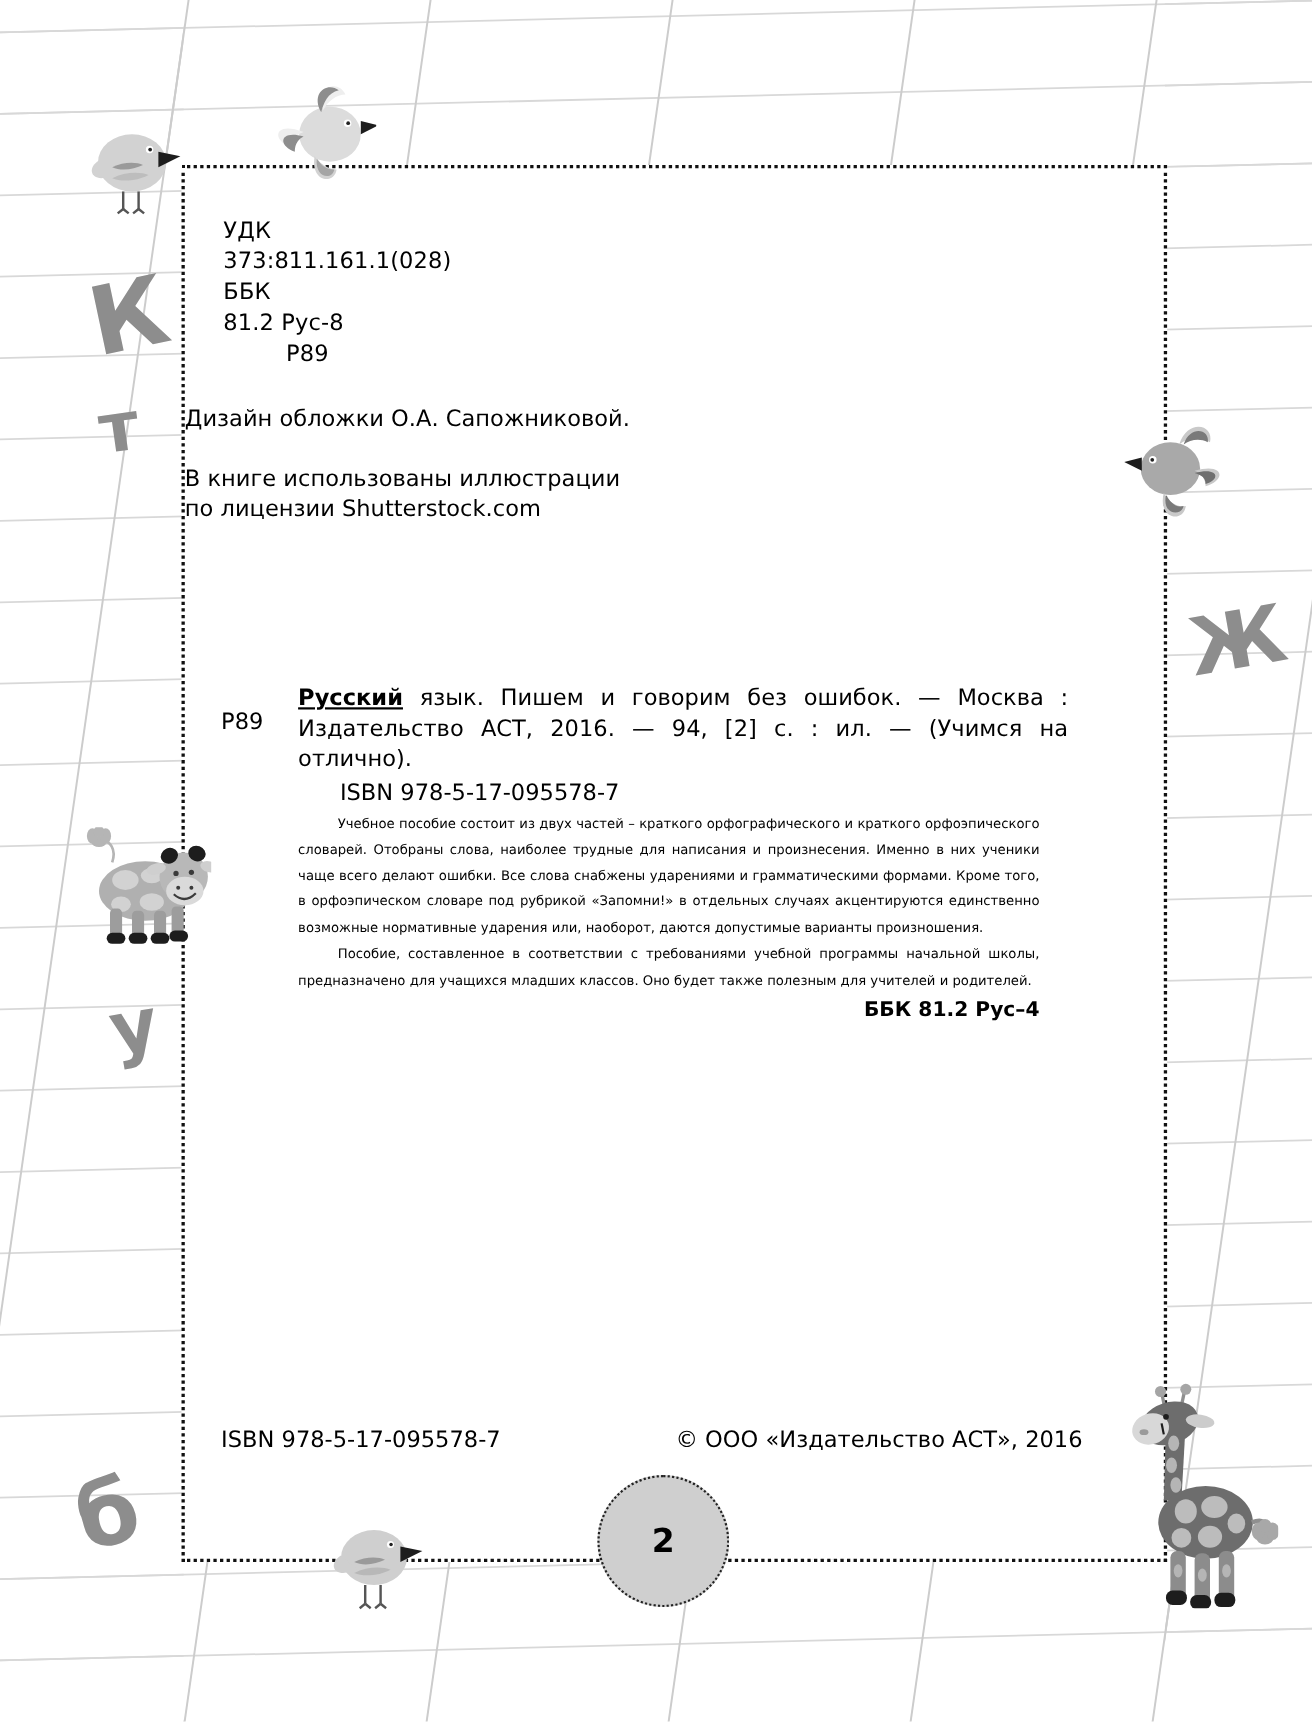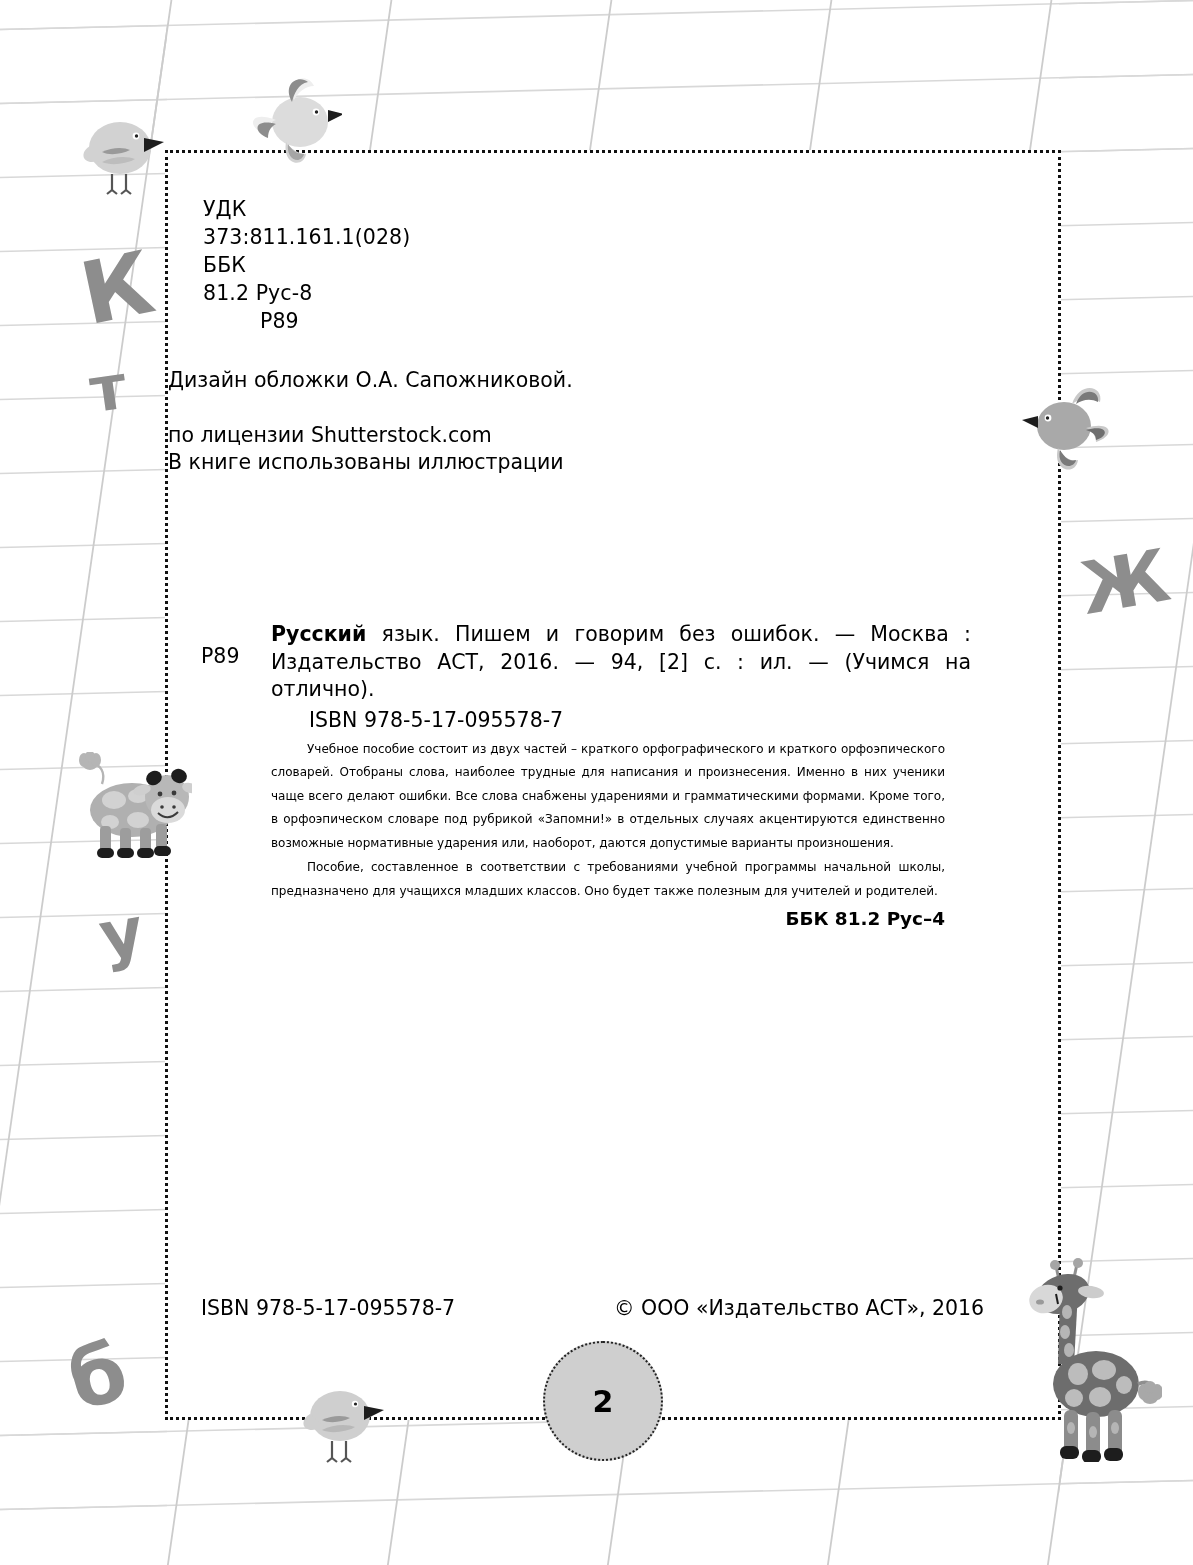--- a/index.html
+++ b/index.html
@@ -49,21 +49,21 @@
   }
   .biblio-code{
     position:absolute;left:0;top:23px;
     font-size:20.5px;color:#000;
   }
   .biblio-desc{
     margin-left:70px;
     font-size:20.5px;line-height:27.5px;color:#000;
     text-align:justify;
   }
-  .biblio-desc b{font-weight:bold;}
+  .biblio-desc b{font-weight:bold;text-decoration:underline;}
   .isbn-line{
     margin-left:70px;margin-top:4px;
     font-size:20.5px;color:#000;
     padding-left:38px;
   }
   .annot{
     margin-left:70px;margin-top:6px;
     width:674px;
     font-size:12px;line-height:23.6px;color:#000;
     text-align:justify;
@@ -348,22 +348,22 @@
       <div class="udk-row">
         <span class="udk-lbl">ББК</span>
         <span class="udk-val">81.2 Рус-8</span>
       </div>
       <div class="udk-indent">Р89</div>
     </div>
 
     <div class="cover-credits">
       <div class="l1">Дизайн обложки О.А. Сапожниковой.</div>
       <div class="l2">
+        <div>В книге использованы иллюстрации</div>
         <div>по лицензии Shutterstock.com</div>
-        <div>В книге использованы иллюстрации</div>
       </div>
     </div>
 
     <div class="biblio">
       <div class="biblio-code">Р89</div>
       <div class="biblio-desc">
         <b>Русский</b><span> язык. Пишем и говорим без ошибок. — Москва : Издательство АСТ, 2016. — 94, [2] с. : ил. — (Учимся на отлично).</span>
       </div>
       <div class="isbn-line">ISBN 978-5-17-095578-7</div>
 

